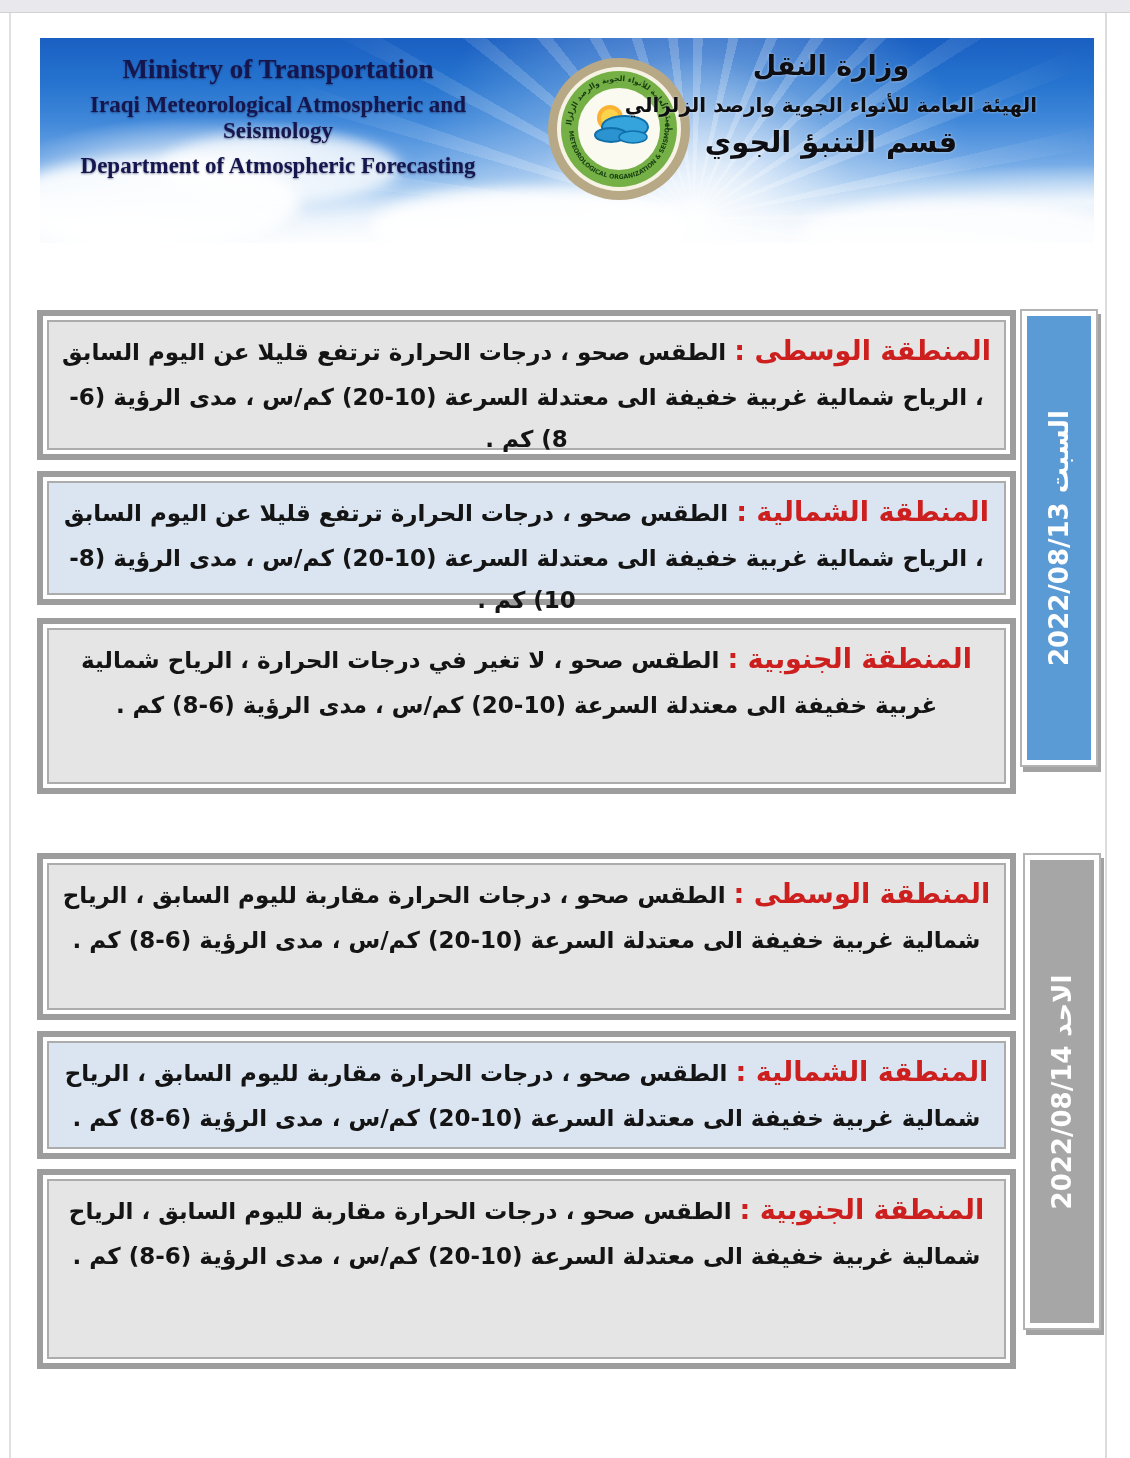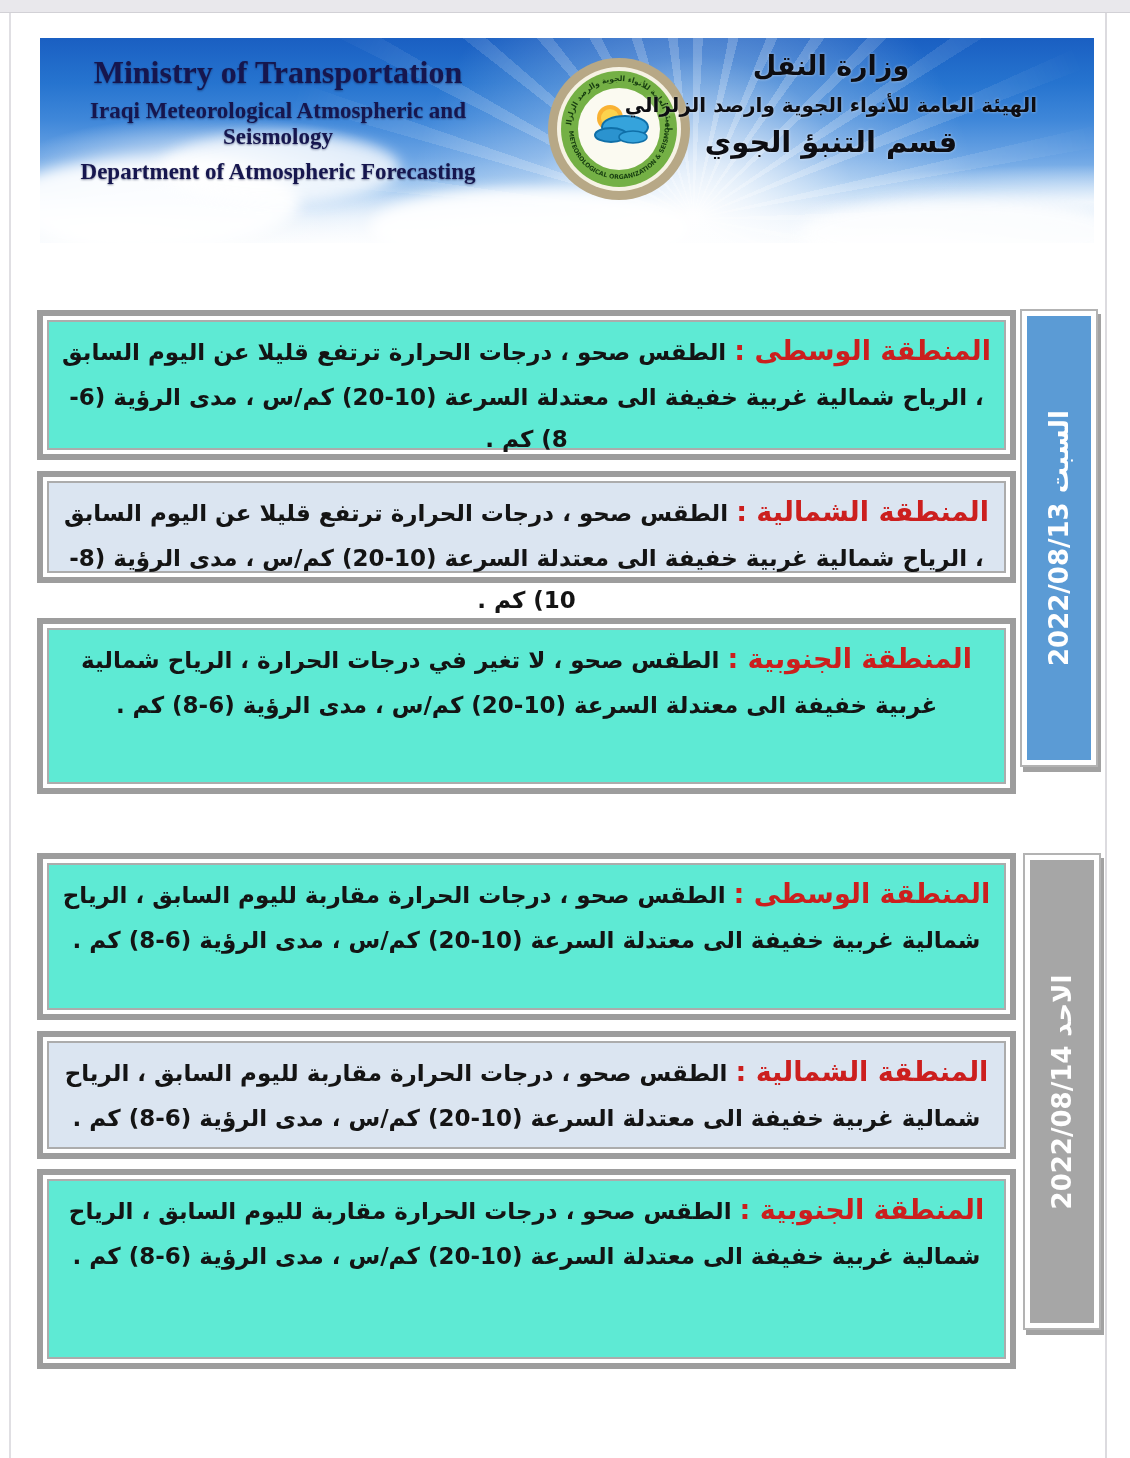--- a/index.html
+++ b/index.html
@@ -23,36 +23,36 @@
   }
   .rays{position:absolute;inset:0;
     background:repeating-conic-gradient(from 0deg at 62% 88%, rgba(255,255,255,0.30) 0deg 3deg, rgba(255,255,255,0) 3deg 11deg);
     -webkit-mask-image:radial-gradient(circle at 62% 88%, #000 0%, rgba(0,0,0,.6) 30%, transparent 62%);
             mask-image:radial-gradient(circle at 62% 88%, #000 0%, rgba(0,0,0,.6) 30%, transparent 62%);
   }
   .cloud{position:absolute;background:rgba(255,255,255,.9);border-radius:50%;filter:blur(7px);}
   .hdr-en{position:absolute;left:18px;top:16px;width:440px;text-align:center;
           font-family:"Liberation Serif",serif;color:#16164e;font-weight:bold;
           text-shadow:0 1px 2px rgba(10,20,60,.45);}
-  .hdr-en .l1{font-size:32px;margin:0 0 7px;}
+  .hdr-en .l1{font-size:27px;margin:0 0 7px;}
   .hdr-en .l2{font-size:23px;margin:0 0 9px;}
   .hdr-en .l3{font-size:23px;margin:0;}
   .hdr-ar{position:absolute;right:48px;top:12px;width:430px;text-align:center;direction:rtl;
           color:#0d0d12;font-weight:bold;text-shadow:0 0 3px rgba(255,255,255,.55);}
   .hdr-ar .l1{font-size:27px;margin:0 0 12px;}
   .hdr-ar .l2{font-size:20px;margin:0 0 8px;}
   .hdr-ar .l3{font-size:29px;margin:0;}
   .logo{position:absolute;left:506px;top:18px;width:146px;height:146px;}
 
   
   .fbox{position:absolute;left:37px;width:979px;box-sizing:border-box;
         border:6px solid #9d9d9d;background:#ffffff;padding:4px;}
   .fbox-inner{box-sizing:border-box;width:100%;height:100%;border:2px solid #acacac;
               padding:4px 12px 0;direction:rtl;text-align:center;}
-  .bg-light .fbox-inner{background:#5eead4;}
+  .bg-light .fbox-inner{background:#e5e5e5;}
   .bg-blue  .fbox-inner{background:#dbe5f1;}
   .ftext{margin:0;font-size:23px;font-weight:bold;color:#141414;line-height:1.85;}
   .rtitle{color:#cc1f1e;font-size:27px;}
 
   
   .daybar{position:absolute;box-sizing:border-box;border:2px solid #b3b3b3;background:#ffffff;
           padding:5px;box-shadow:3px 5px 0 0 #a2a2a2;}
   .daybar-fill{position:relative;width:100%;height:100%;}
   .daybar-sat .daybar-fill{background:#5b9bd5;}
   .daybar-sun .daybar-fill{background:#a6a6a6;}
@@ -112,21 +112,21 @@
       <p class="l3">قسم التنبؤ الجوي</p>
     </div>
   </div>
 
   <div class="fbox bg-light" style="top:310px;height:150px;">
     <div class="fbox-inner" dir="rtl">
       <p class="ftext"><span class="rtitle">المنطقة الوسطى :</span> <span>الطقس صحو ، درجات الحرارة ترتفع قليلا عن اليوم السابق ، الرياح شمالية غربية خفيفة الى معتدلة  السرعة (10-20) كم/س  ، مدى الرؤية (6-8) كم .</span></p>
     </div>
   </div>
 
-  <div class="fbox bg-blue" style="top:471px;height:112px;">
+  <div class="fbox bg-blue" style="top:471px;height:134px;">
     <div class="fbox-inner" dir="rtl">
       <p class="ftext"><span class="rtitle">المنطقة الشمالية :</span> <span>الطقس صحو ، درجات الحرارة ترتفع قليلا عن اليوم السابق ، الرياح شمالية غربية خفيفة الى معتدلة  السرعة (10-20) كم/س ، مدى الرؤية (8-10) كم .</span></p>
     </div>
   </div>
 
   <div class="fbox bg-light" style="top:618px;height:176px;">
     <div class="fbox-inner" dir="rtl">
       <p class="ftext"><span class="rtitle">المنطقة الجنوبية :</span> <span>الطقس صحو ، لا تغير في درجات الحرارة ، الرياح شمالية غربية خفيفة الى معتدلة  السرعة (10-20) كم/س ، مدى الرؤية (6-8) كم .</span></p>
     </div>
   </div>

